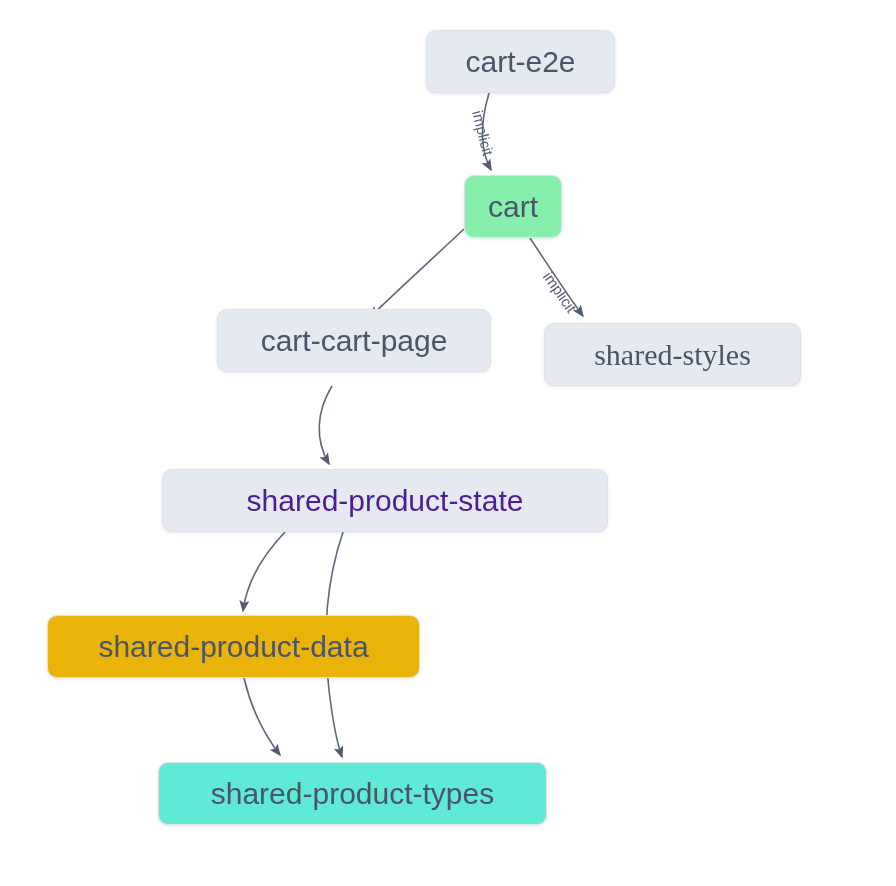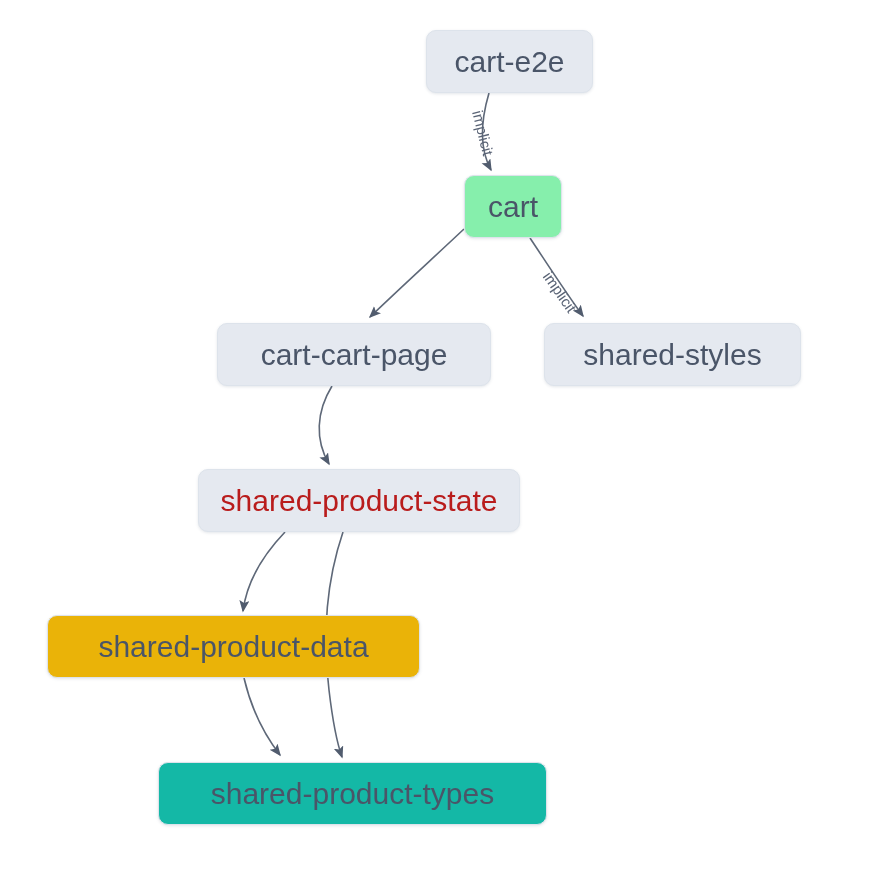--- a/index.html
+++ b/index.html
@@ -62,35 +62,35 @@
         <path d="M 285 532 C 264 554, 247 580, 243 611" fill="none" stroke="#5e6878" stroke-width="1.6" marker-end="url(#arrowhead)"></path>
         <path d="M 343 532 C 325 585, 323 640, 329 690 C 333 724, 337 743, 342 757" fill="none" stroke="#5e6878" stroke-width="1.6" marker-end="url(#arrowhead)"></path>
         <path d="M 244 678 C 251 708, 263 733, 280 755" fill="none" stroke="#5e6878" stroke-width="1.6" marker-end="url(#arrowhead)"></path>
       </g>
   </svg>
   <div id="label-layer">
       <div class="edge-label" style="color: rgb(90, 100, 118); left: 483px; top: 133px; transform: translate(-50%, -50%) rotate(76deg);">implicit</div>
       <div class="edge-label" style="color: rgb(90, 100, 118); left: 560px; top: 292px; transform: translate(-50%, -50%) rotate(55deg);">implicit</div>
     </div>
   <div id="node-layer">
-      <div class="graph-node" style="left: 426px; top: 30px; width: 167px; height: 63px; background: rgb(229, 233, 240); border: 1px solid rgb(221, 227, 235); color: rgb(74, 85, 104);">
+      <div class="graph-node" style="left: 426px; top: 30px; width: 189px; height: 63px; background: rgb(229, 233, 240); border: 1px solid rgb(221, 227, 235); color: rgb(74, 85, 104);">
         <span>cart-e2e</span>
       </div>
       <div class="graph-node" style="left: 464px; top: 175px; width: 98px; height: 63px; background: #86efac; border: 1px solid rgb(221, 227, 235); color: rgb(74, 85, 104);">
         <span>cart</span>
       </div>
-      <div class="graph-node" style="left: 217px; top: 323px; width: 274px; height: 63px; background: rgb(229, 233, 240); border: 1px solid rgb(221, 227, 235); color: rgb(74, 85, 104);">
+      <div class="graph-node" style="left: 217px; top: 309px; width: 274px; height: 63px; background: rgb(229, 233, 240); border: 1px solid rgb(221, 227, 235); color: rgb(74, 85, 104);">
         <span>cart-cart-page</span>
       </div>
-      <div class="graph-node" style="left: 544px; top: 323px; width: 257px; height: 63px; background: rgb(229, 233, 240); border: 1px solid rgb(221, 227, 235); color: rgb(74, 85, 104);">
+      <div class="graph-node" style="left: 544px; top: 323px; width: 257px; height: 63px; background: rgb(229, 233, 240); border: 1px solid rgb(221, 227, 235); color: rgb(74, 85, 104); font-family: Liberation Serif, serif;">
         <span>shared-styles</span>
       </div>
-      <div class="graph-node" style="left: 162px; top: 469px; width: 322px; height: 63px; background: rgb(229, 233, 240); border: 1px solid rgb(221, 227, 235); color: #b91c1c; margin-left: 36px;">
+      <div class="graph-node" style="left: 162px; top: 469px; width: 446px; height: 63px; background: rgb(229, 233, 240); border: 1px solid rgb(221, 227, 235); color: #4c1d95;">
         <span>shared-product-state</span>
       </div>
       <div class="graph-node" style="left: 47px; top: 615px; width: 373px; height: 63px; background: #eab308; border: 1px solid rgb(221, 227, 235); color: rgb(74, 85, 104);">
         <span>shared-product-data</span>
       </div>
-      <div class="graph-node" style="left: 158px; top: 762px; width: 389px; height: 63px; background: #14b8a6; border: 1px solid rgb(221, 227, 235); color: rgb(74, 85, 104);">
+      <div class="graph-node" style="left: 158px; top: 762px; width: 389px; height: 63px; background: #5eead4; border: 1px solid rgb(221, 227, 235); color: rgb(74, 85, 104);">
         <span>shared-product-types</span>
       </div>
     </div>
 </div>
 
 </body></html>

